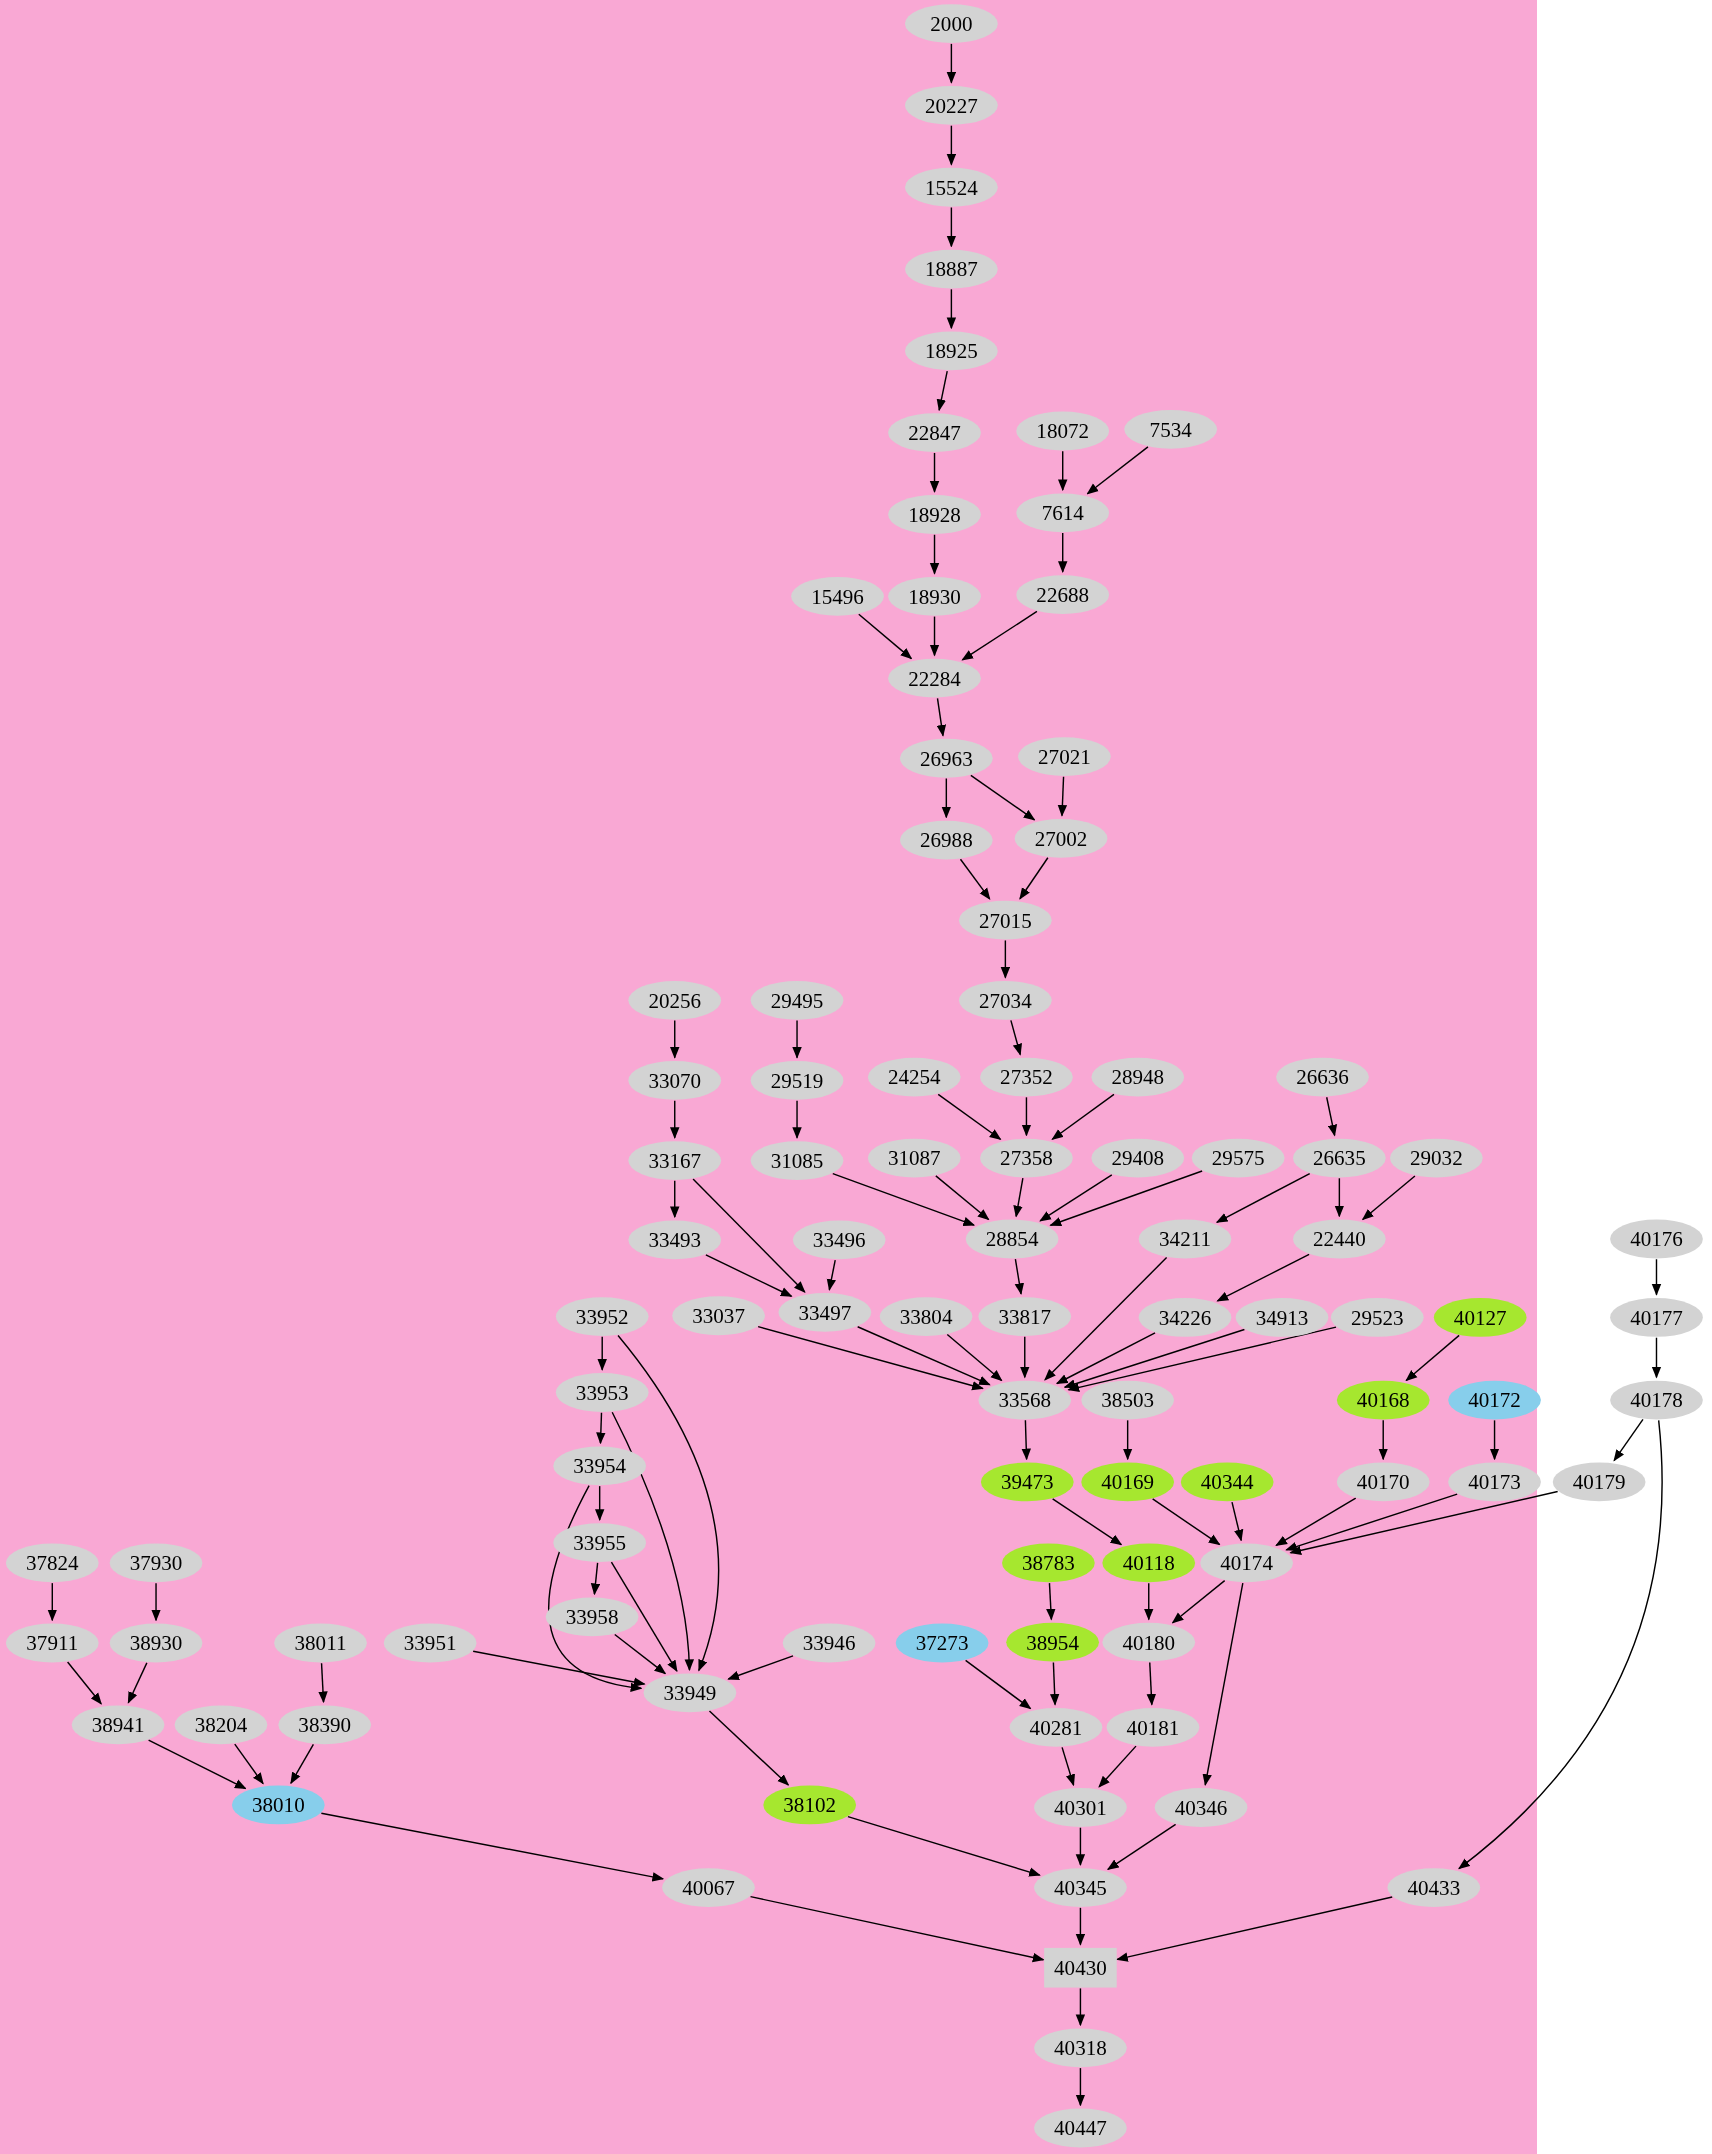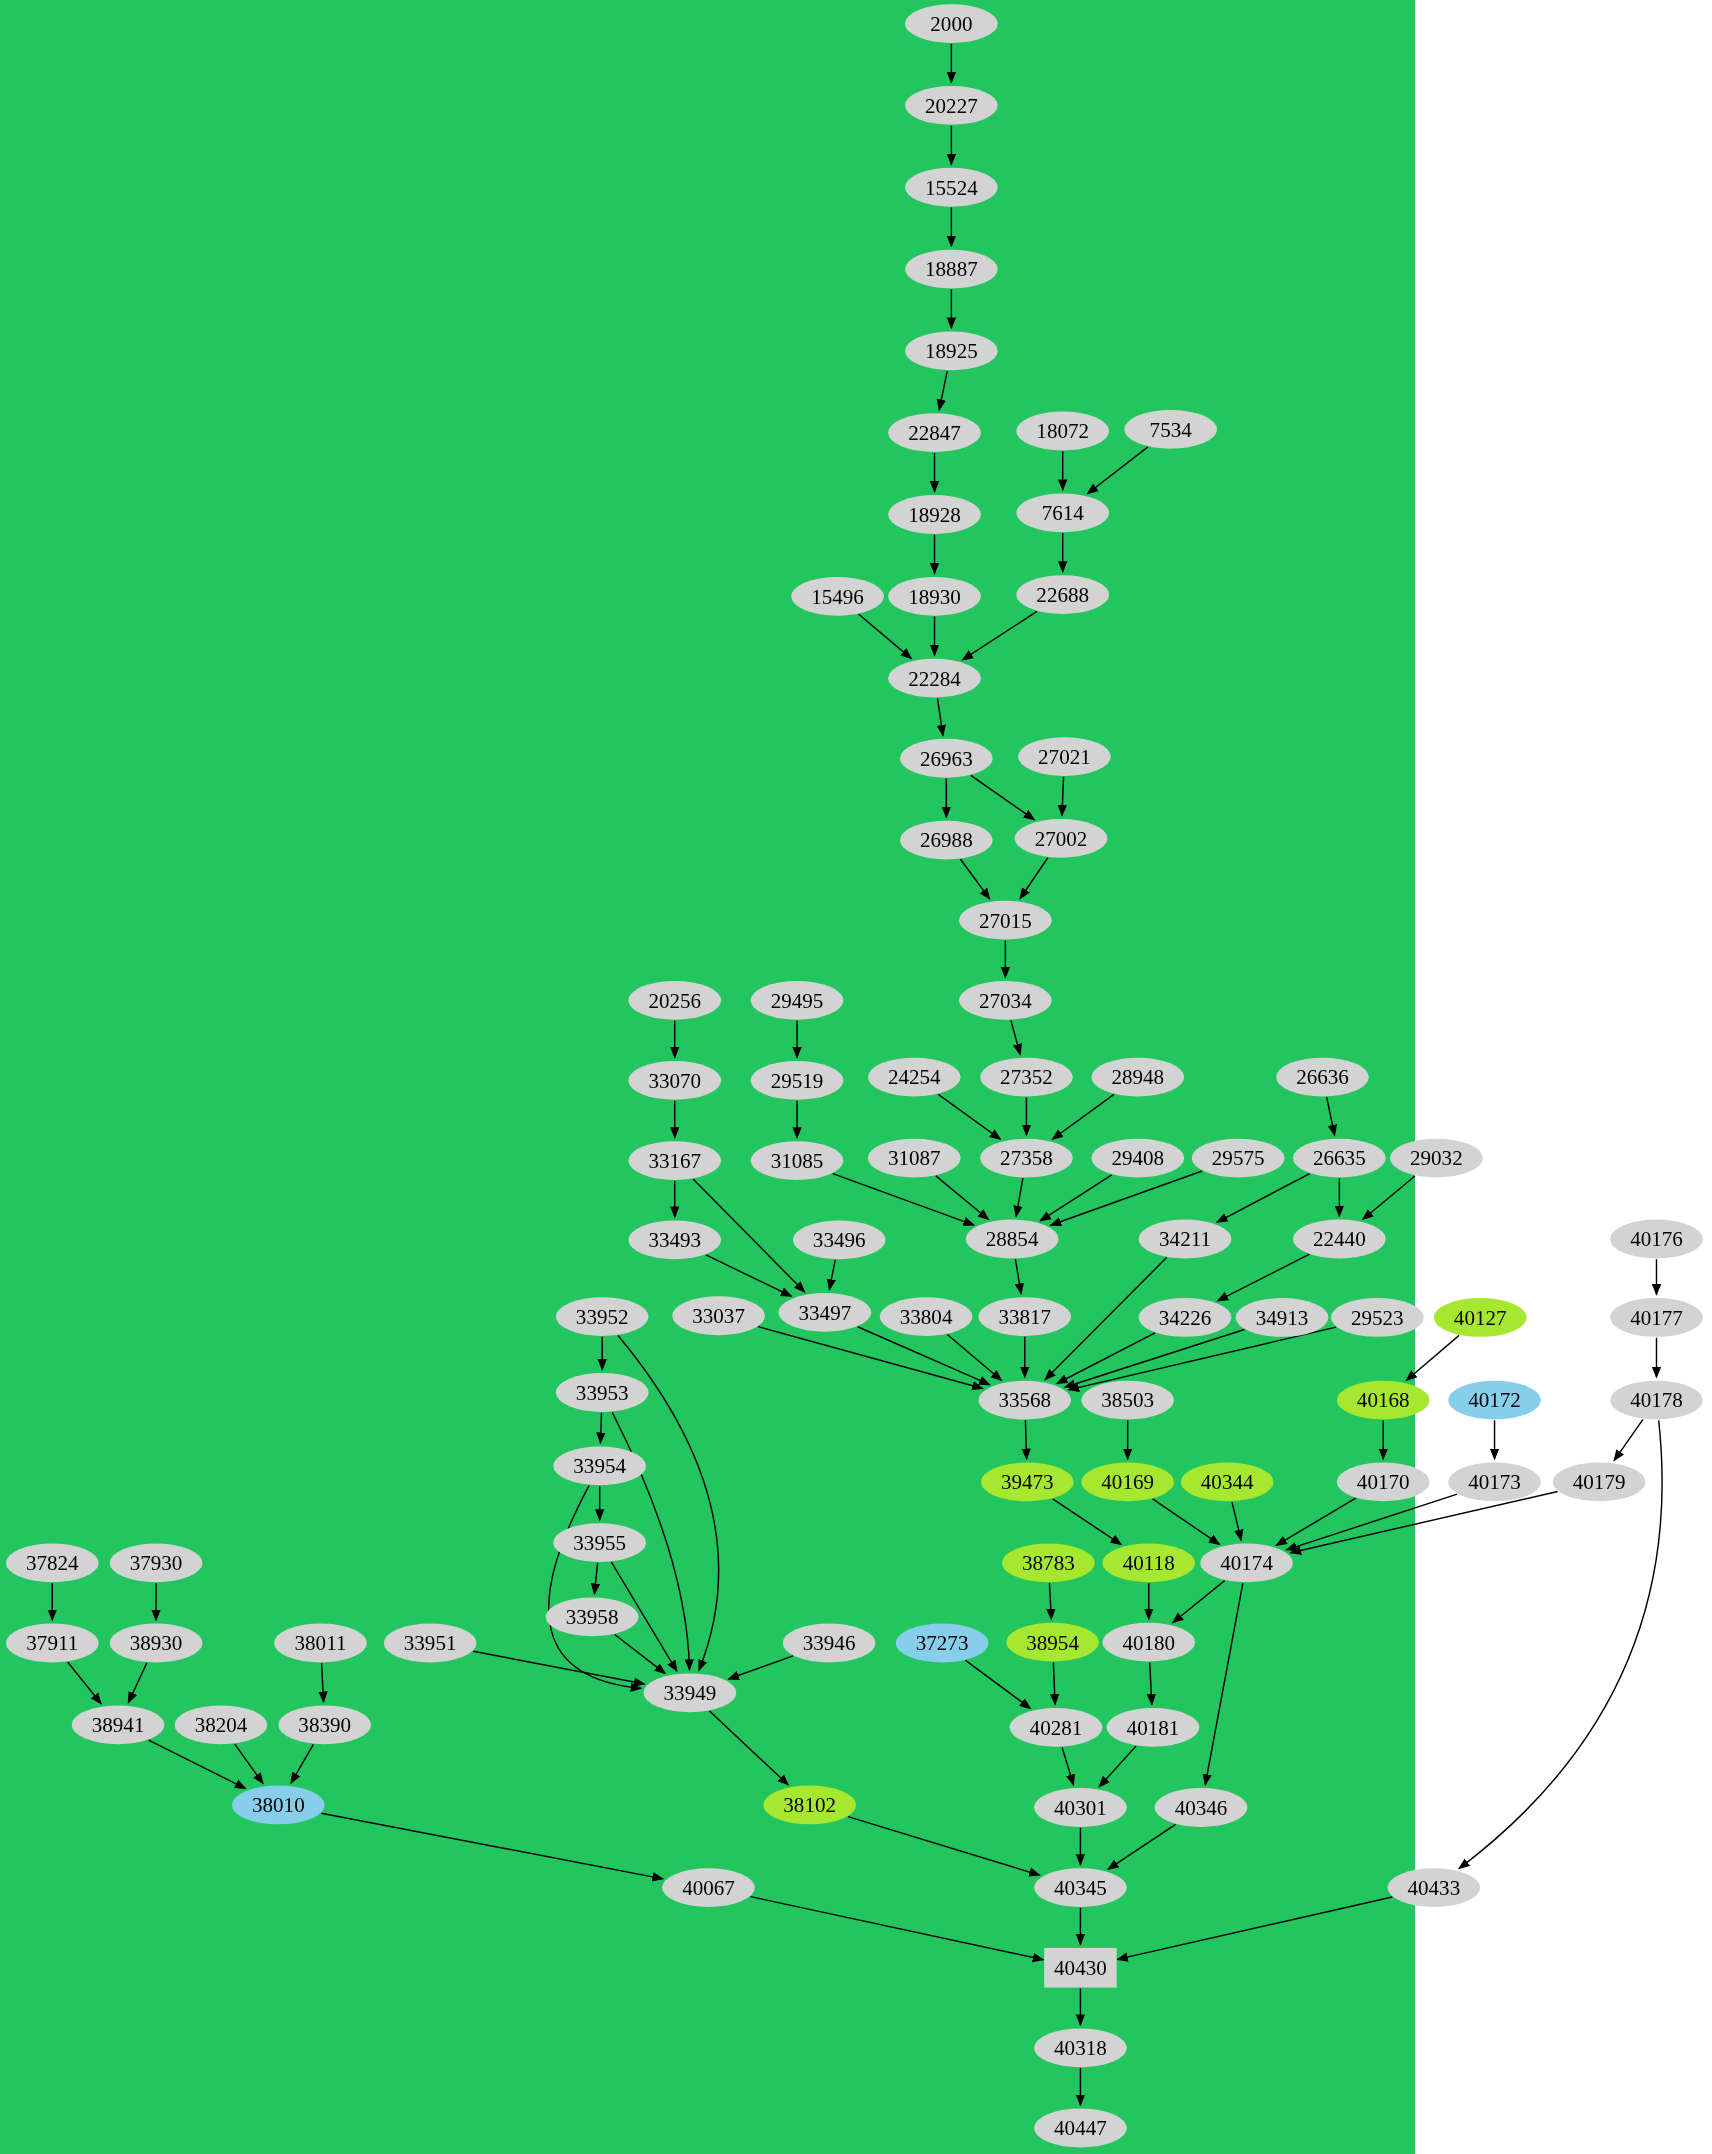--- a/index.html
+++ b/index.html
@@ -1,23 +1,23 @@
 <!DOCTYPE html>
 <html style="font-size:13.5px"><head>
 <meta charset="utf-8">
 <style>
   html, body {
     margin: 0;
     padding: 0;
     background: #ffffff;
   }
   #graph-wrap {
-    width: 1415px;
+    width: 1537px;
     height: 2155px;
-    background: #22c55e;
+    background: #f9a8d4;
   }
   svg {
     display: block;
   }
   .node-label {
     font-family: "Liberation Serif", "DejaVu Serif", serif;
     font-size: 25px;
     fill: #000000;
     text-anchor: middle;
     pointer-events: none;

